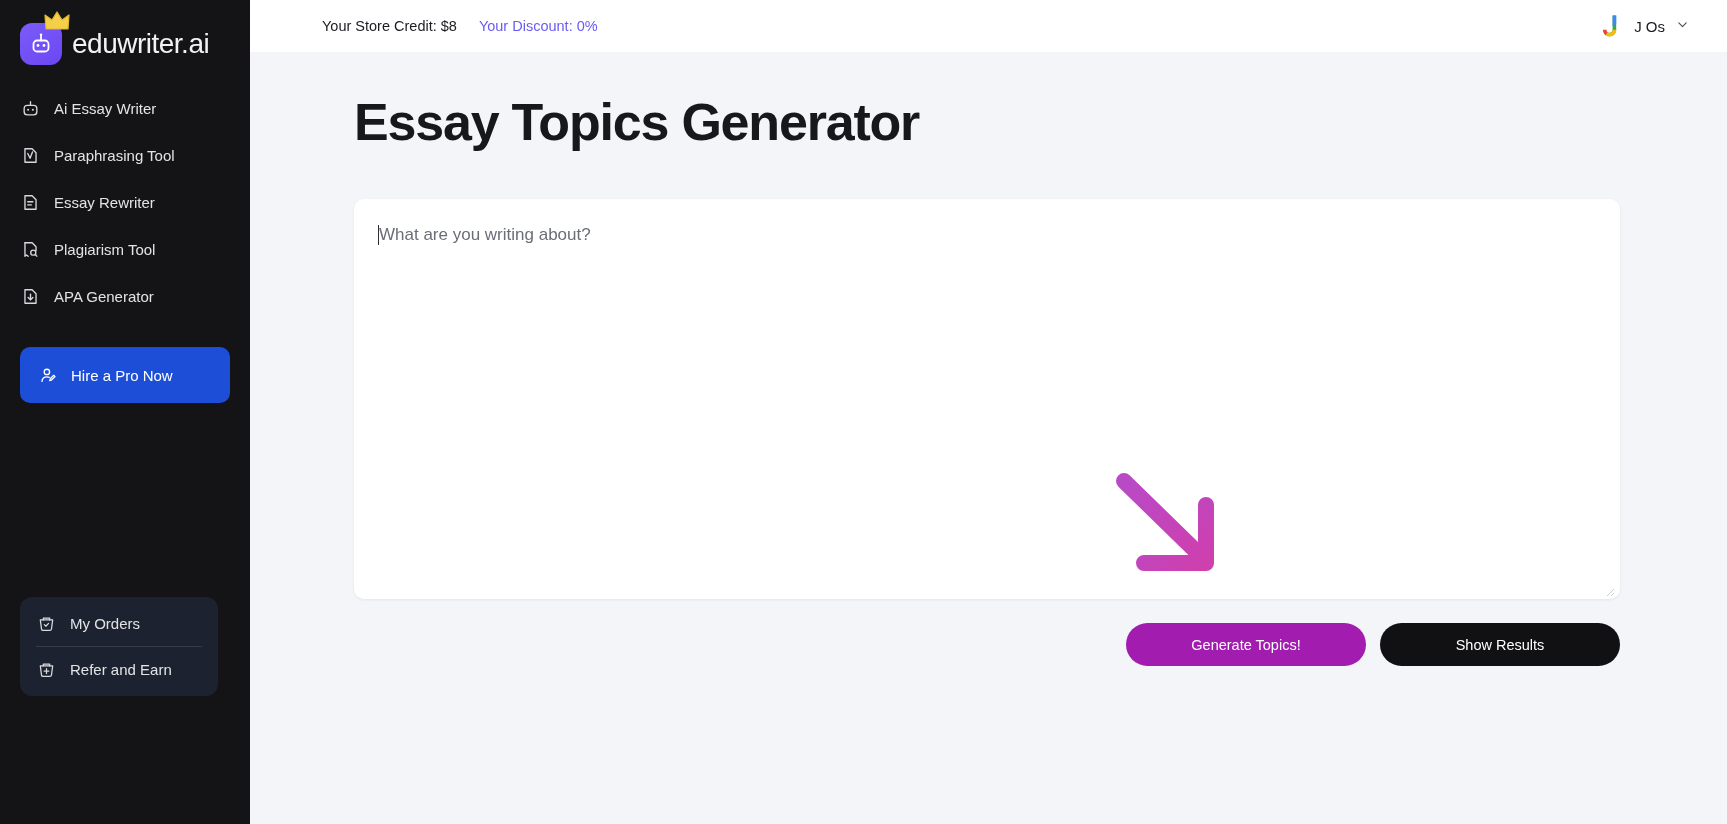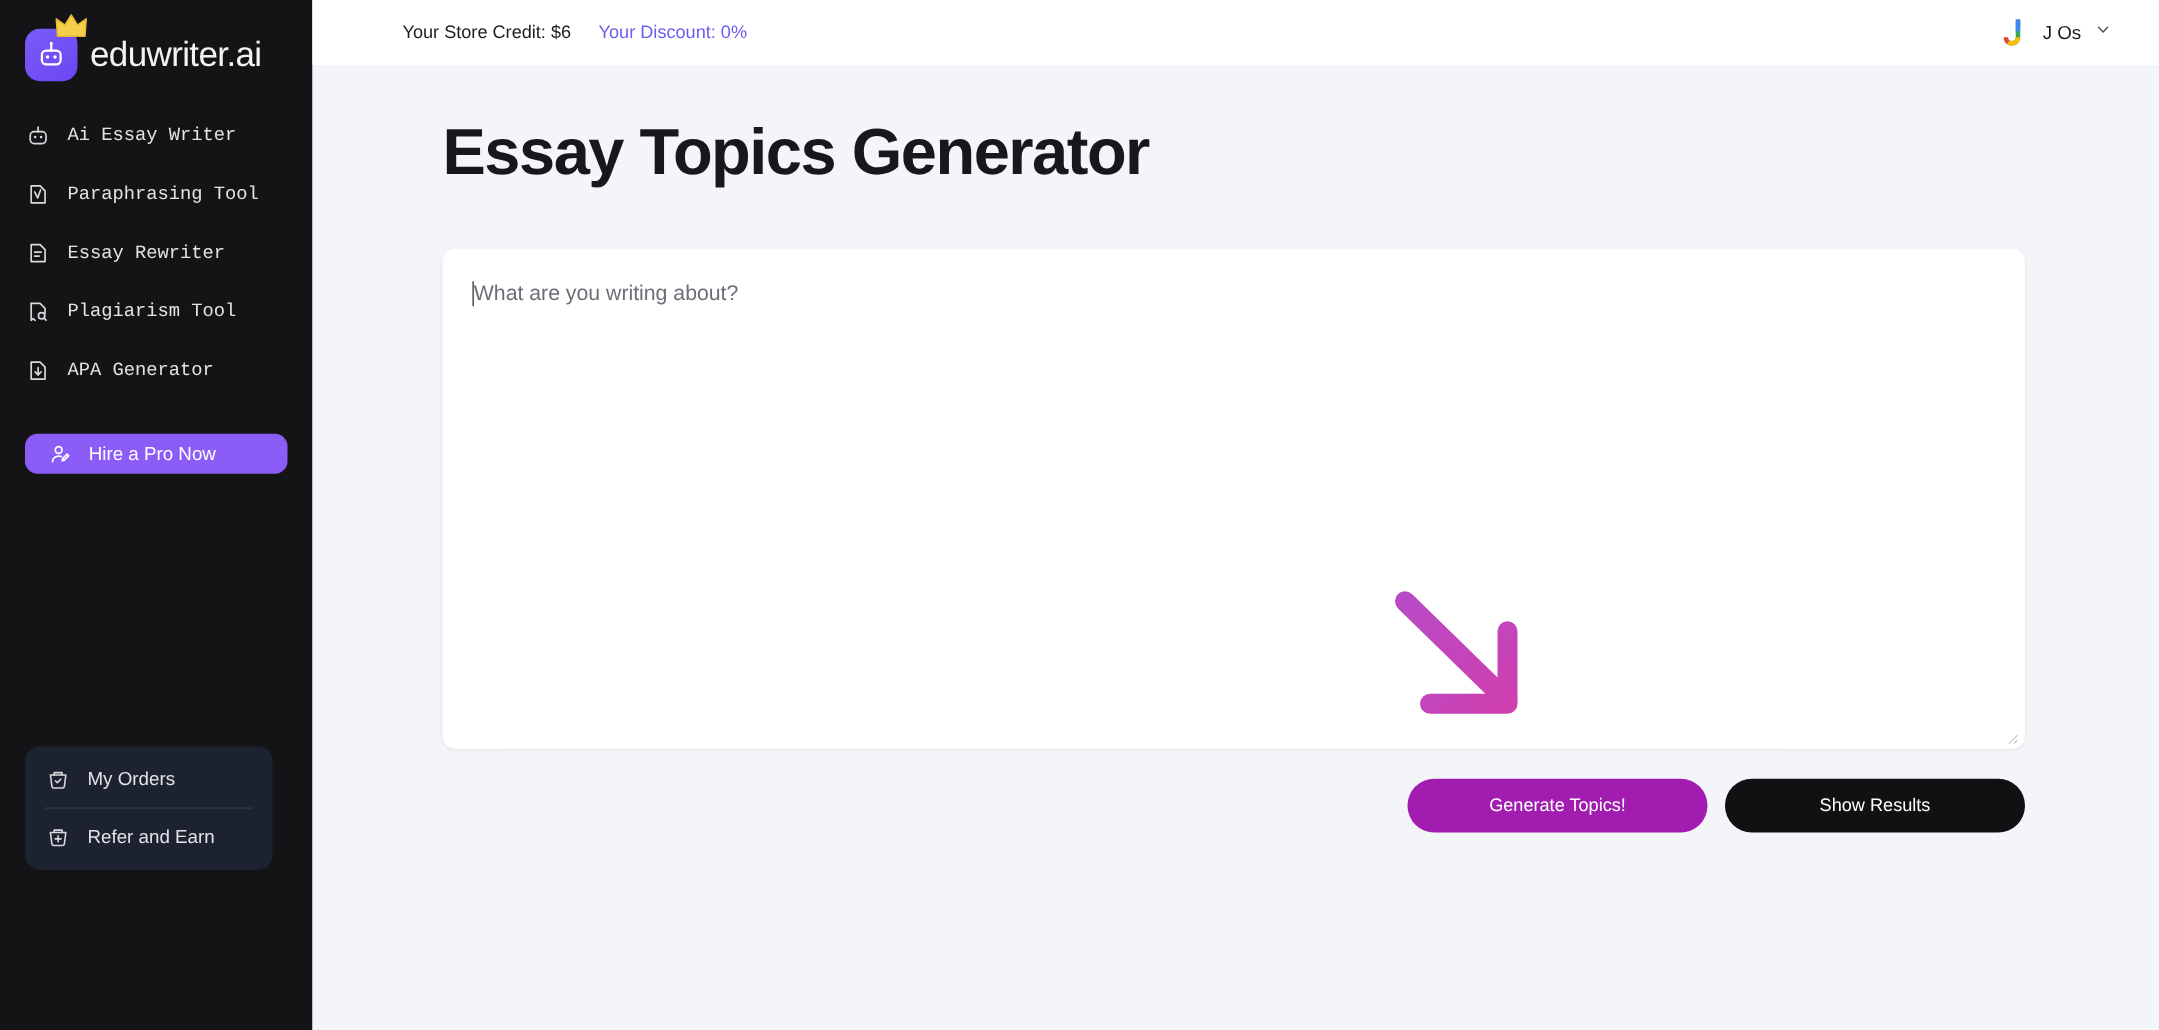--- a/index.html
+++ b/index.html
@@ -32,29 +32,29 @@
   }
   .crown { position: absolute; top: -13px; right: -8px; }
   .logo-text {
     color: #f2f2f2; font-size: 28px; letter-spacing: -0.5px;
     font-weight: 400;
   }
   .nav { margin-top: 18px; }
   .nav-item {
     display: flex; align-items: center; gap: 14px;
     height: 40px; padding: 0 20px; margin: 0 0 7px 0;
-    cursor: pointer; color: #e3e3e6; font-size: 15px; font-family: Liberation Mono, monospace;
+    cursor: pointer; color: #e3e3e6; font-size: 15px;
   }
   .nav-ico { width: 20px; height: 20px; flex: 0 0 20px; display:flex; align-items:center; justify-content:center; }
   .nav-ico svg { display:block; }
 
   .pro-btn {
     margin: 24px 20px 0 20px;
-    height: 32px; border-radius: 10px;
-    background: #8b5cf6;
+    height: 56px; border-radius: 10px;
+    background: #1d4ed8;
     display: flex; align-items: center; gap: 13px;
     padding: 0 18px; cursor: pointer;
     color: #fff; font-size: 15px;
   }
 
   .bottom-box {
     position: absolute; left: 20px; right: 32px; bottom: 128px;
     background: #1c2230; border-radius: 12px;
     padding: 4px 0;
   }
@@ -236,21 +236,21 @@
           </svg>
         </span>
         <span>Refer and Earn</span>
       </div>
     </div>
   </aside>
 
   <main class="main">
 
     <header class="topbar">
-      <div class="credit">Your Store Credit: $6</div>
+      <div class="credit">Your Store Credit: $8</div>
       <div class="discount">Your Discount: 0%</div>
       <div class="spacer"></div>
       <div class="user-box">
         <span class="avatar">
           <svg width="26" height="26" viewBox="0 0 26 26">
             <path d="M15.6 2.5h3.6v14.2c0 3.9-2.9 6.6-6.7 6.6-1.5 0-2.9-.4-4-1.2l2.1-2.9c.6.4 1.2.6 1.9.6 1.8 0 3.1-1.3 3.1-3.2z" fill="#34a853"></path>
             <path d="M15.6 2.5h3.6v8.1l-3.6 2.6z" fill="#4285f4"></path>
             <path d="M15.6 16.7c0 1.9-1.3 3.2-3.1 3.2-.7 0-1.3-.2-1.9-.6l-2.1 2.9c1.1.8 2.5 1.2 4 1.2 3.8 0 6.7-2.7 6.7-6.6z" fill="#fbbc05"></path>
             <path d="M10.6 19.3l-2.1 2.9c-1.6-1.2-2.6-3.1-2.6-5.4h3.6c0 1 .4 1.9 1.1 2.5z" fill="#ea4335"></path>
           </svg>

